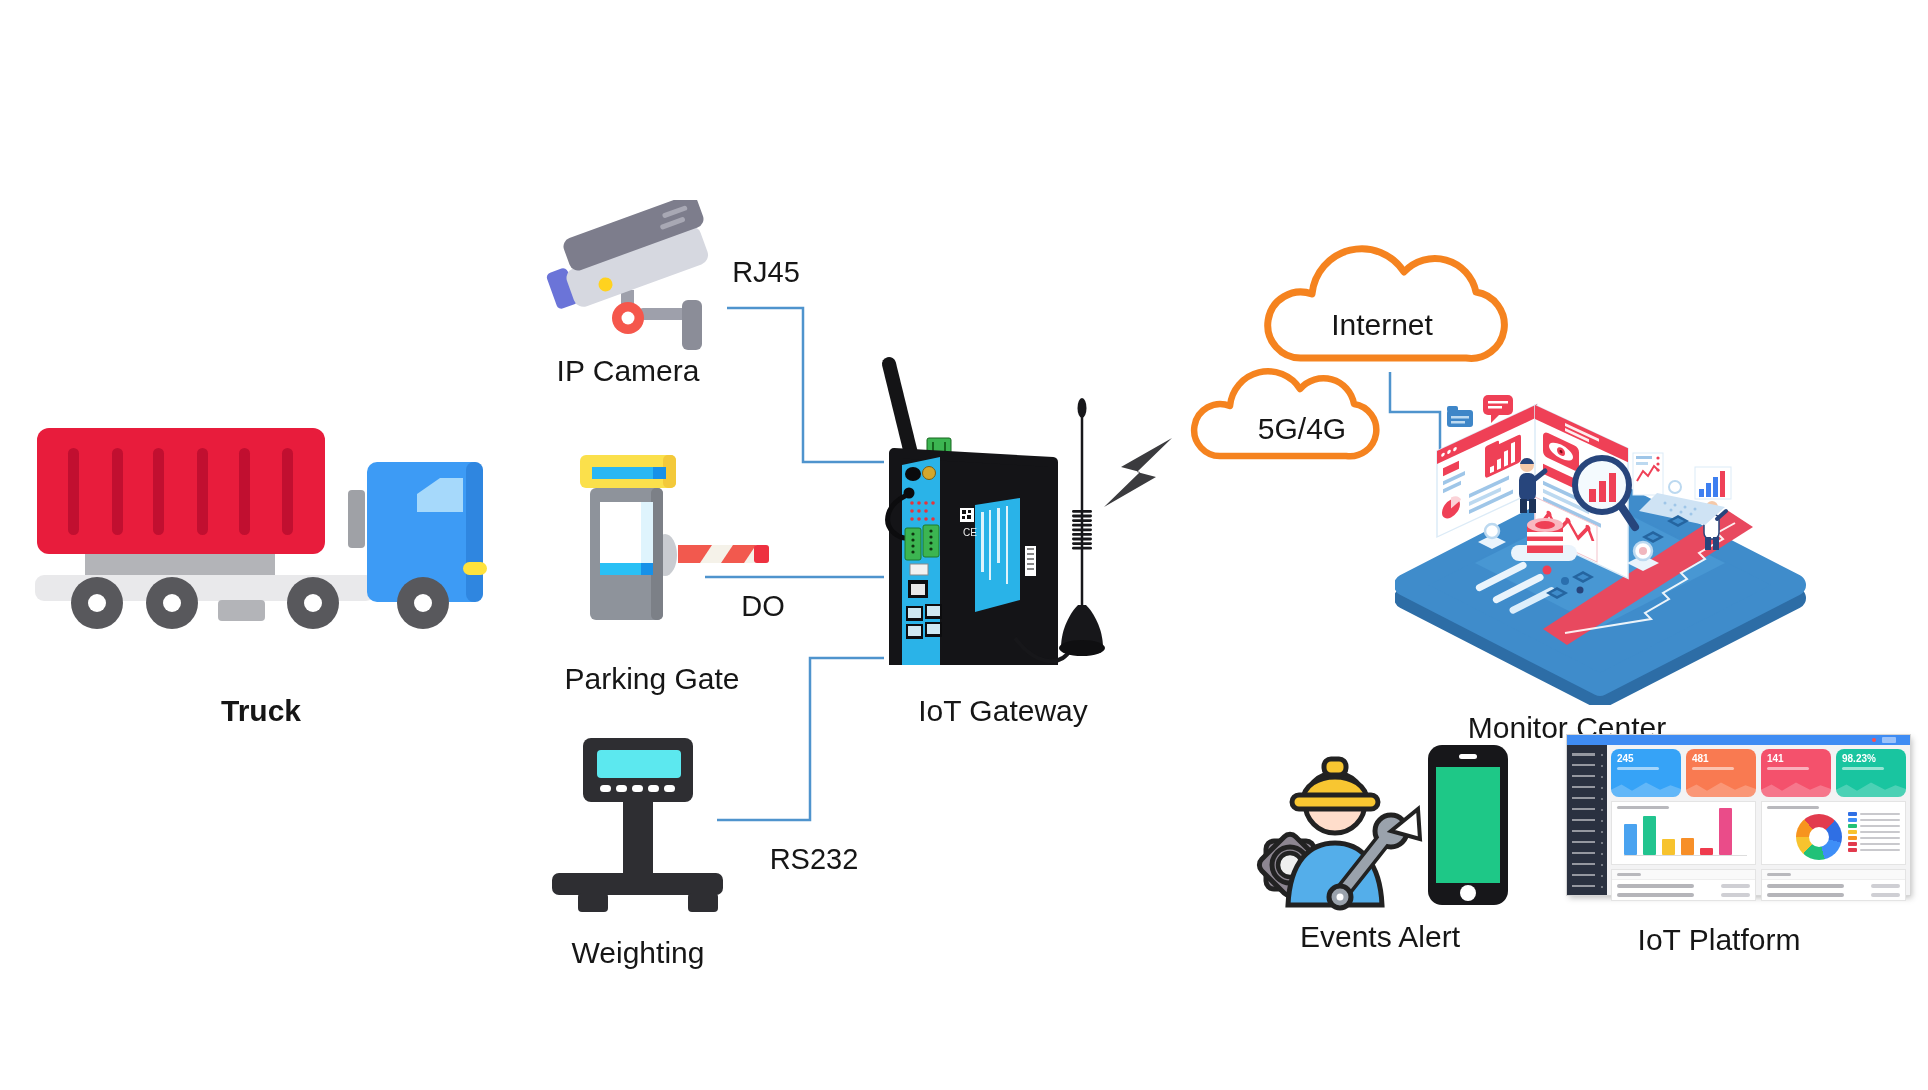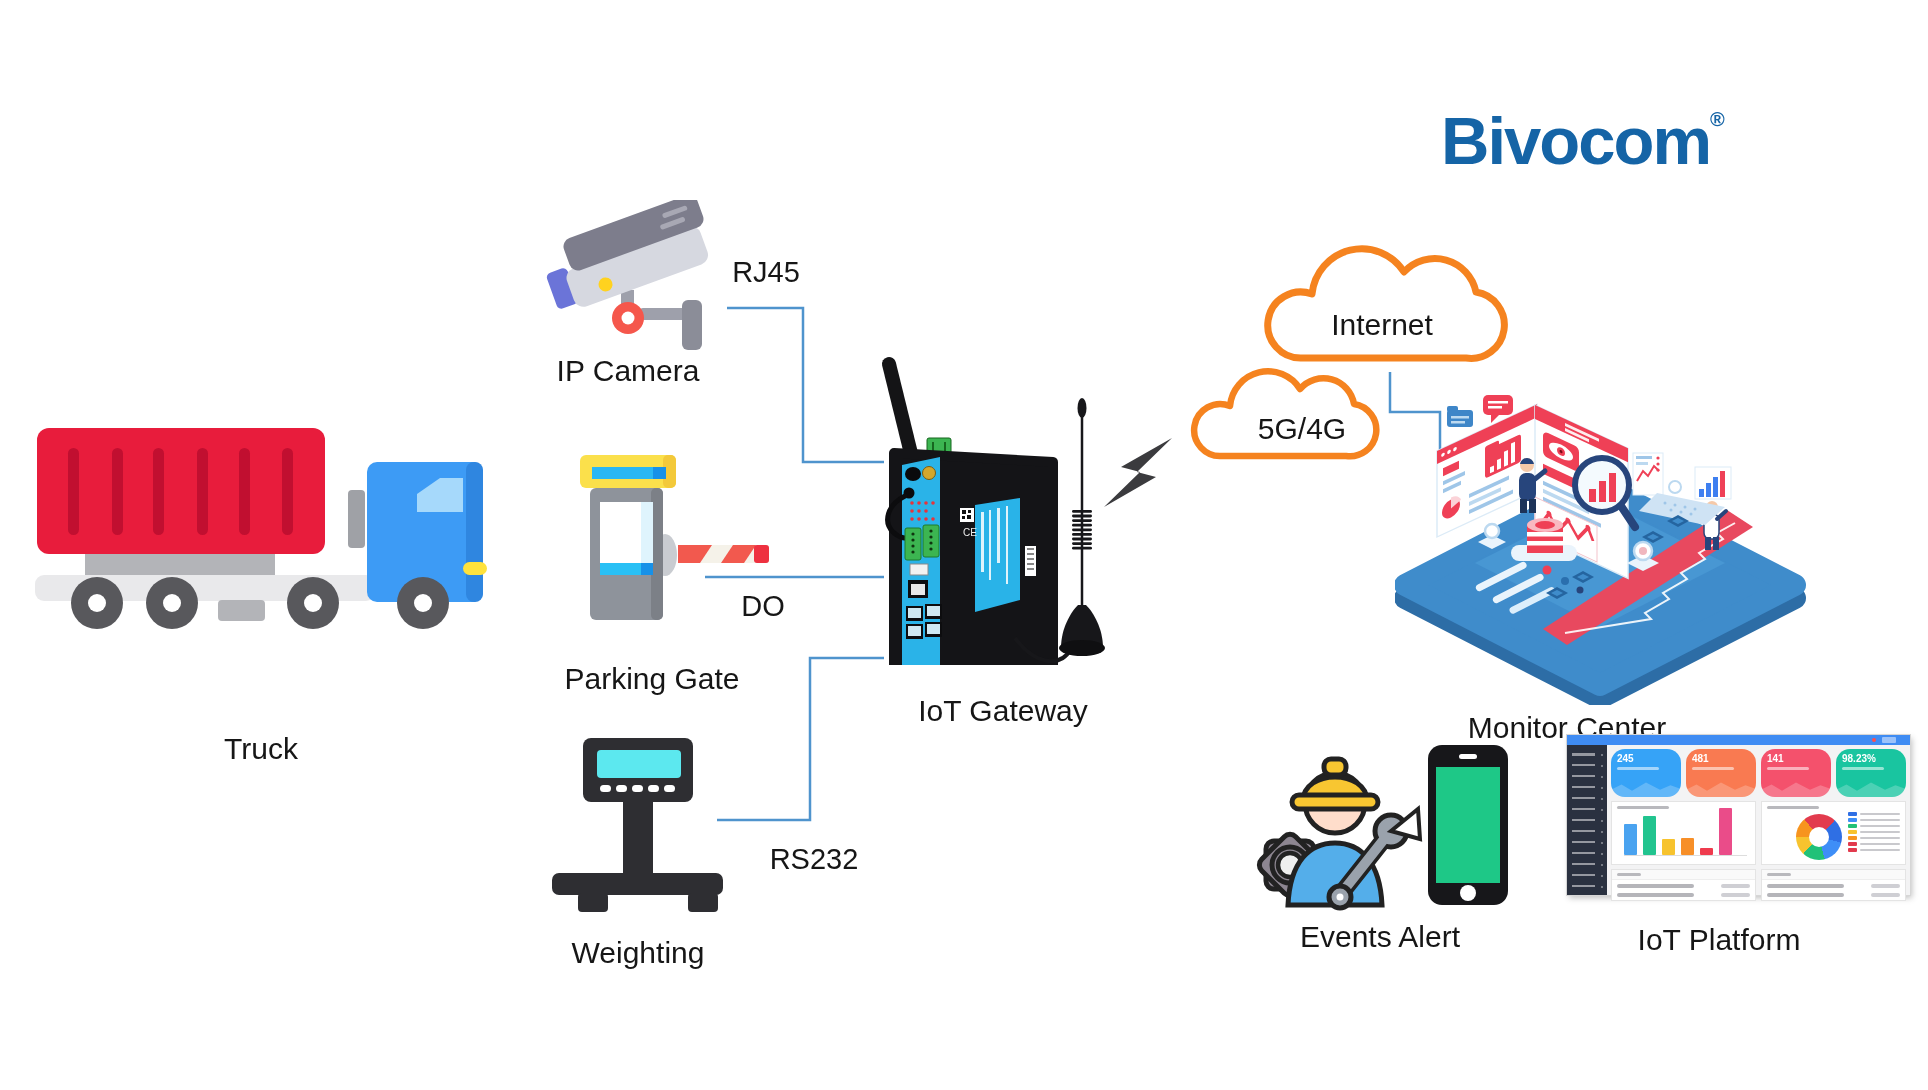--- a/index.html
+++ b/index.html
@@ -16,21 +16,21 @@
   .dash-top{position:absolute;left:0;top:0;right:0;height:10px;background:#3f8cf3;}
   .dash-top .dot{position:absolute;right:34px;top:3px;width:4px;height:4px;border-radius:50%;background:#ff4d4f;}
   .dash-top .sq{position:absolute;right:14px;top:2px;width:14px;height:6px;background:#9cc3fa;border-radius:1px;}
   .dash-side{position:absolute;left:0;top:10px;bottom:0;width:40px;background:#2a3140;}
   .dash-side::before{content:"";position:absolute;left:5px;right:12px;top:8px;bottom:6px;
     background:repeating-linear-gradient(180deg,rgba(255,255,255,.5) 0 2.5px,transparent 2.5px 11px);}
   .dash-side::after{content:"";position:absolute;right:4px;top:9px;bottom:6px;width:2px;
     background:repeating-linear-gradient(180deg,rgba(255,255,255,.35) 0 2px,transparent 2px 11px);}
   .dash-main{position:absolute;left:40px;top:10px;right:0;bottom:0;background:#f3f3f4;}
   .cards{position:absolute;left:4px;top:4px;right:4px;height:48px;display:flex;gap:5px;}
-  .card{flex:1;position:relative;border-radius:14px;overflow:hidden;}
+  .card{flex:1;position:relative;border-radius:8px;overflow:hidden;}
   .card::after{content:"";position:absolute;left:0;right:0;bottom:0;height:18px;background:rgba(255,255,255,.22);
     clip-path:polygon(0 60%,15% 30%,30% 65%,50% 20%,70% 60%,85% 35%,100% 55%,100% 100%,0 100%);}
   .cv{position:absolute;left:6px;top:4px;color:#fff;font-size:10px;font-weight:bold;}
   .cs{position:absolute;left:6px;top:18px;width:60%;height:3px;background:rgba(255,255,255,.55);border-radius:2px;}
   .panels{position:absolute;left:4px;top:56px;right:4px;height:64px;display:flex;gap:5px;}
   .panel{flex:1;background:#fff;border:1px solid #e4e4e4;position:relative;}
   .ph{position:absolute;left:5px;top:4px;width:52px;height:3px;background:#b9b9bd;border-radius:2px;}
   .barwrap{position:absolute;left:12px;right:8px;bottom:8px;height:52px;display:flex;align-items:flex-end;gap:6px;border-bottom:1px solid #ddd;}
   .barwrap i{display:block;width:13px;border-radius:1px;}
   .donut{position:absolute;left:34px;top:12px;width:46px;height:46px;border-radius:50%;
@@ -54,21 +54,20 @@
 <div class="stage">
 
   <svg class="abs" style="left:0;top:0" width="1928" height="1090" viewBox="0 0 1928 1090">
     <polyline points="727,308 803,308 803,462 884,462" fill="none" stroke="#4f94cd" stroke-width="2.5"></polyline>
     <polyline points="705,577 884,577" fill="none" stroke="#4f94cd" stroke-width="2.5"></polyline>
     <polyline points="717,820 810,820 810,658 884,658" fill="none" stroke="#4f94cd" stroke-width="2.5"></polyline>
     <polyline points="1390,372 1390,412 1440,412 1440,458" fill="none" stroke="#4f94cd" stroke-width="2.5"></polyline>
     <polygon points="1172,438 1121,467 1140,472 1104,507 1156,477 1137,472" fill="#3b3b3e"></polygon>
   </svg>
 
-  <div class="brand"><span>Bivocom</span><sup>®</sup></div>
 
   <svg class="abs" style="left:30px;top:420px" width="470" height="225" viewBox="0 0 470 225">
     <rect x="55" y="133" width="190" height="26" fill="#b3b4b8"></rect>
     <rect x="5" y="155" width="340" height="26" rx="9" fill="#e9e9eb"></rect>
     <rect x="188" y="180" width="47" height="21" rx="4" fill="#b3b4b8"></rect>
     <rect x="7" y="8" width="288" height="126" rx="12" fill="#e81c3c"></rect>
     <g fill="#c10f30">
       <rect x="38" y="28" width="11" height="87" rx="5.5"></rect>
         <rect x="82" y="28" width="11" height="87" rx="5.5"></rect>
       <rect x="123" y="28" width="11" height="87" rx="5.5"></rect>
@@ -85,21 +84,21 @@
       <circle cx="67" cy="183" r="26" fill="#58585c"></circle>
         <circle cx="67" cy="183" r="9" fill="#fff"></circle>
       <circle cx="142" cy="183" r="26" fill="#58585c"></circle>
         <circle cx="142" cy="183" r="9" fill="#fff"></circle>
       <circle cx="283" cy="183" r="26" fill="#58585c"></circle>
         <circle cx="283" cy="183" r="9" fill="#fff"></circle>
       <circle cx="393" cy="183" r="26" fill="#58585c"></circle>
         <circle cx="393" cy="183" r="9" fill="#fff"></circle>
     </g>
   </svg>
-  <div class="lbl" style="left:261px;top:732px;">Truck</div>
+  <div class="lbl" style="left:261px;top:694px;font-weight:bold;">Truck</div>
 
   <svg class="abs" style="left:535px;top:200px" width="190" height="165" viewBox="0 0 190 165">
     <rect x="86" y="90" width="13" height="32" fill="#9ea0ab"></rect>
     <rect x="105" y="108" width="50" height="12" rx="3" fill="#9ea0ab"></rect>
     <rect x="147" y="100" width="20" height="50" rx="6" fill="#8b8d98"></rect>
     <g transform="rotate(-20 85 60)">
       <rect x="10" y="48" width="22" height="38" rx="5" fill="#6b74d8"></rect>
       <rect x="28" y="52" width="142" height="40" rx="10" fill="#d6d8e0"></rect>
       <rect x="36" y="22" width="142" height="34" rx="9" fill="#7d7d8c"></rect>
       <rect x="140" y="31" width="26" height="5" rx="2.5" fill="#a8a8b4"></rect>

